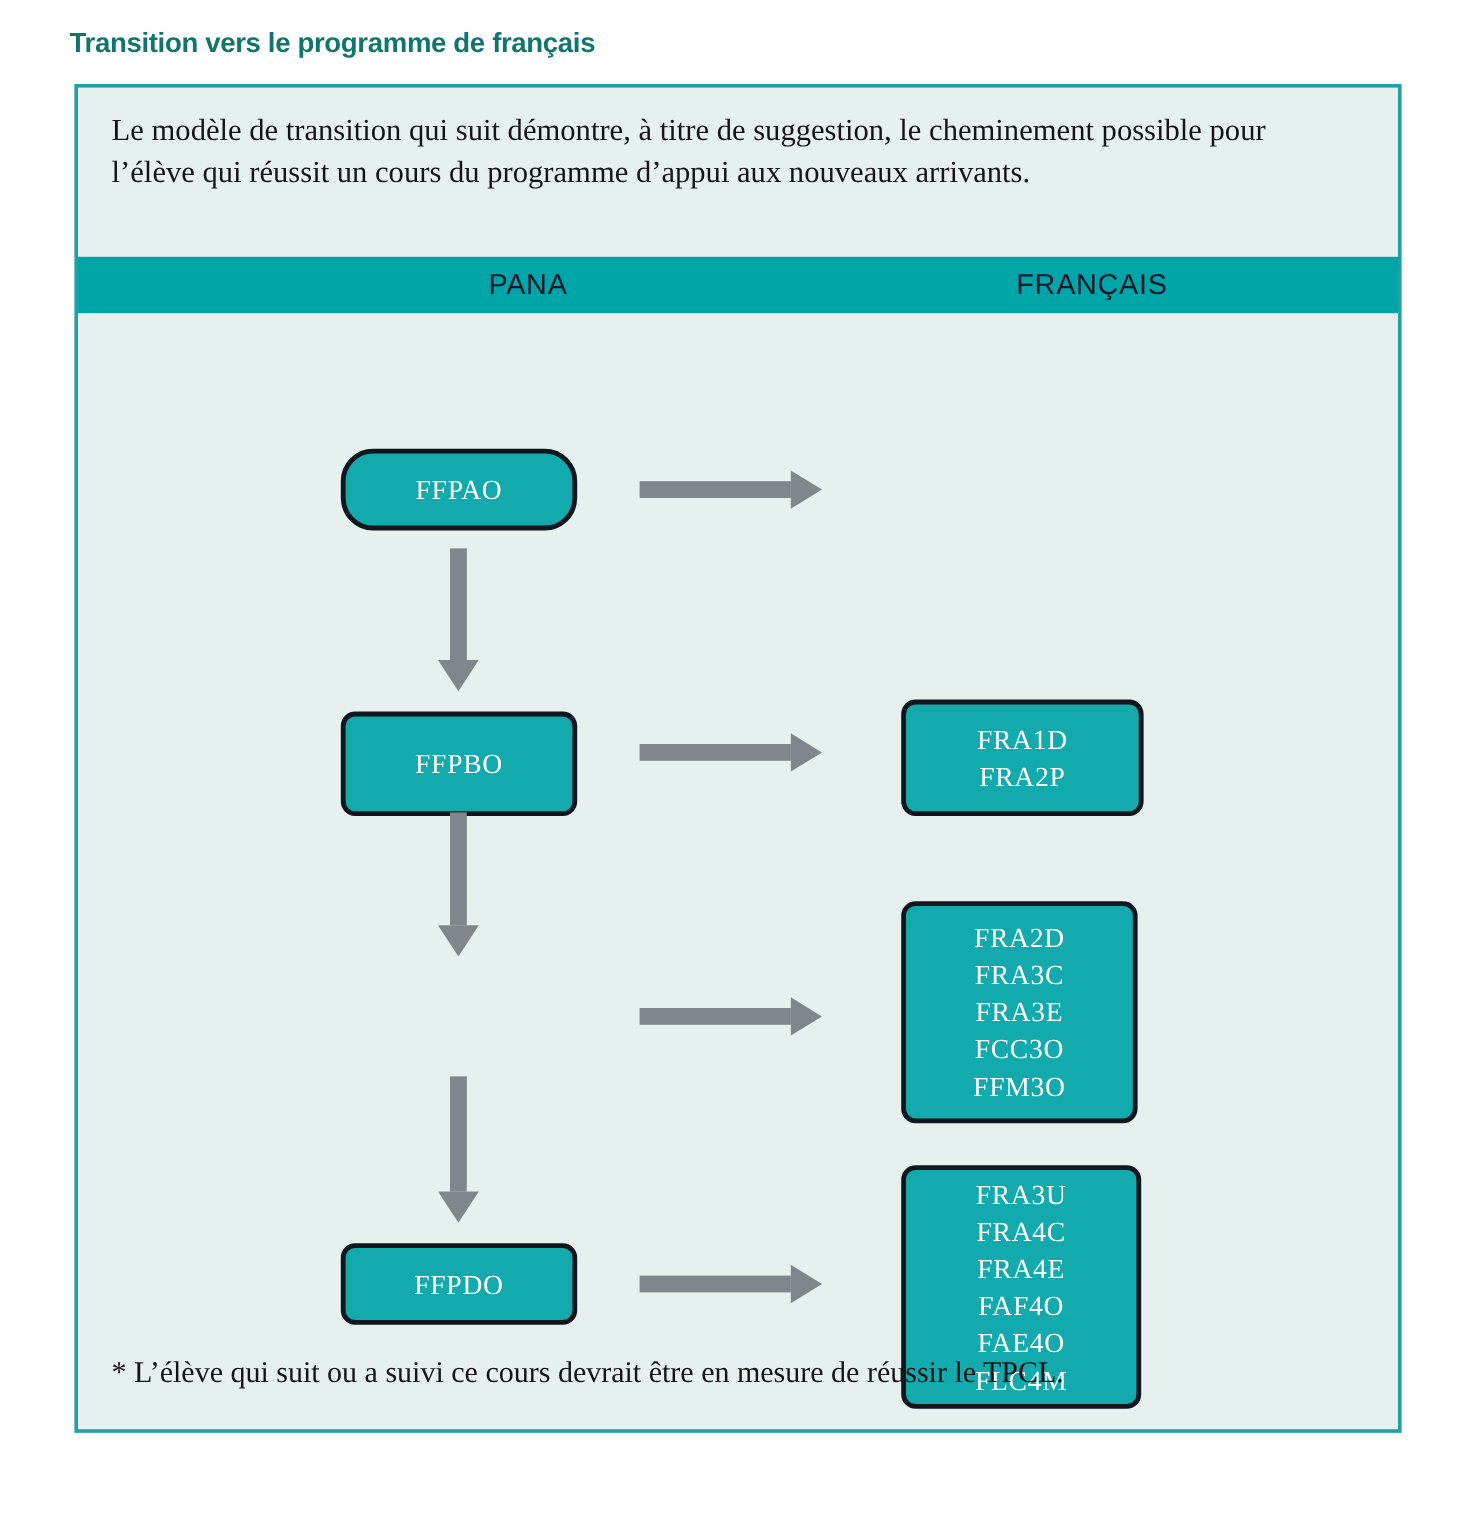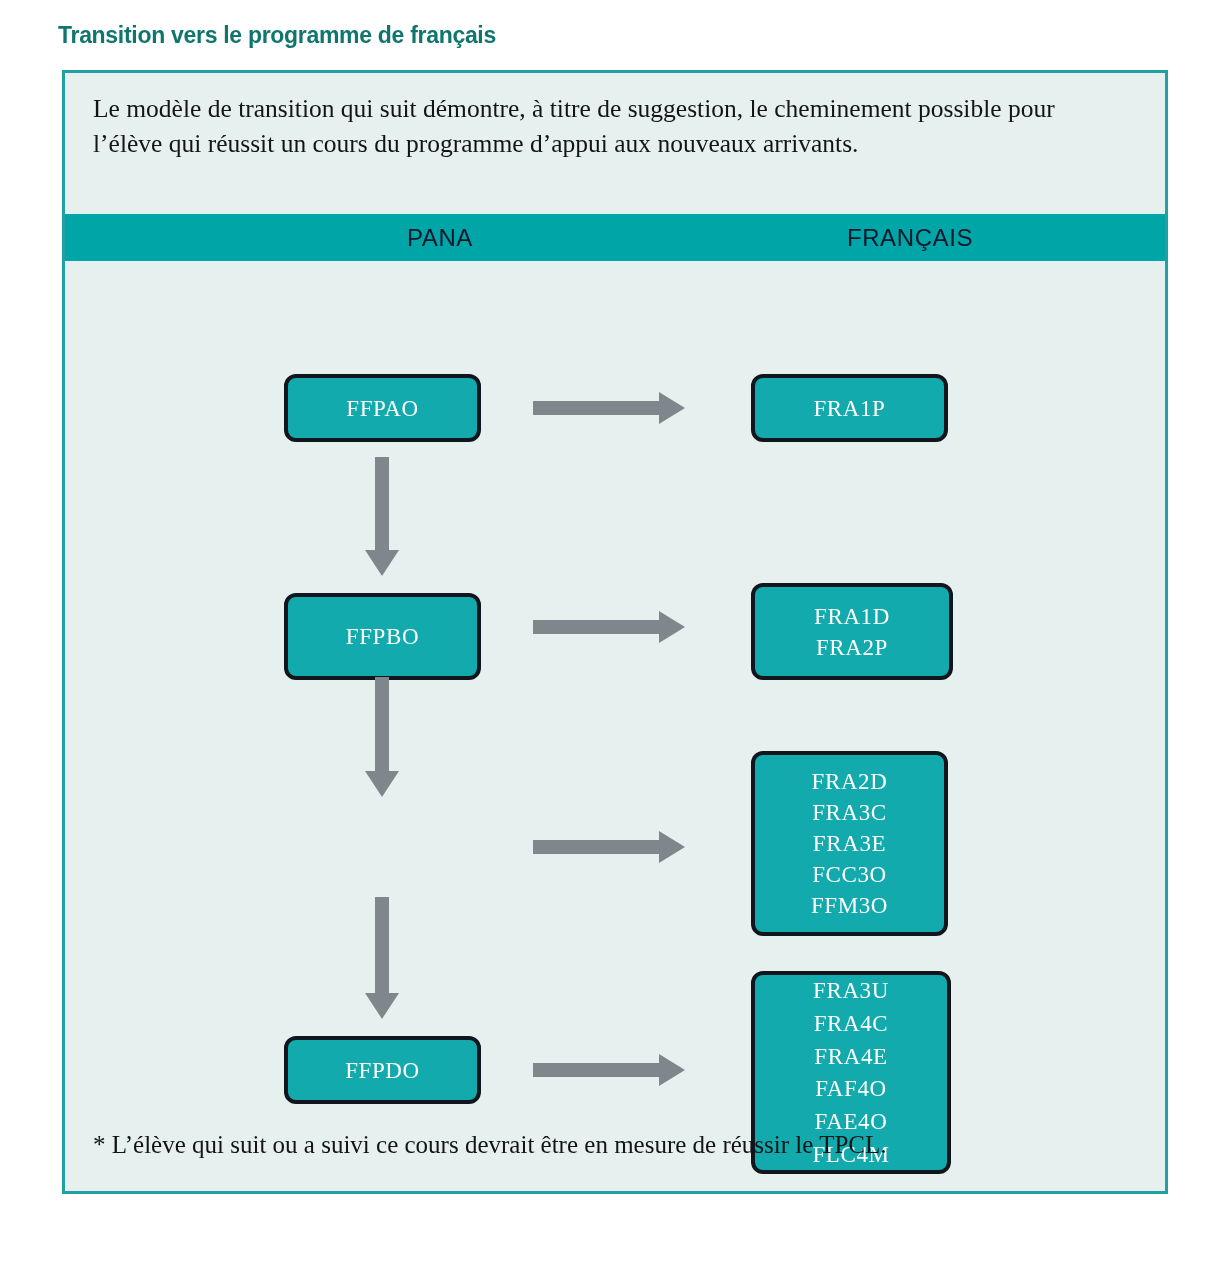--- a/index.html
+++ b/index.html
@@ -102,30 +102,30 @@
     align-items: center;
     justify-content: center;
     font-size: 23px;
     line-height: 31px;
     letter-spacing: 0.6px;
     text-align: center;
   }
   .course-box .code-line { display: block; white-space: nowrap; }
 
   
-  .box-ffpao { left: 219px; top:  113px; width: 197px; height: 68px; }
+  .box-ffpao { left: 219px; top:  113px; width: 197px; height: 68px; border-radius: 27px; }
   .box-ffpbo { left: 219px; top:  332px; width: 197px; height: 87px; }
   .box-ffpco { left: 219px; top:  552px; width: 197px; height: 68px; }
   .box-ffpdo { left: 219px; top:  775px; width: 197px; height: 68px; }
 
   
   .box-fra1p  { left: 686px; top:  113px; width: 197px; height: 68px; }
   .box-fra1d  { left: 686px; top:  322px; width: 202px; height: 97px; }
   .box-fra2d  { left: 686px; top:  490px; width: 197px; height: 185px; font-family: Liberation Serif, serif; }
-  .box-fra3u  { left: 686px; top:  710px; width: 200px; height: 203px; justify-content: space-between; }
+  .box-fra3u  { left: 686px; top:  710px; width: 200px; height: 203px; }
 
   
   .arrow-h {
     position: absolute;
     height: 32px;
     display: block;
   }
   .arrow-h .shaft {
     position: absolute;
     left: 0;
@@ -210,23 +210,20 @@
 
     <div class="diagram">
 
       <div class="course-box box-ffpao">
         <span class="code-line">FFPAO</span>
       </div>
       <div class="arrow-h a1">
         <span class="shaft"></span>
         <span class="head"></span>
       </div>
-      <div class="course-box box-fra1p">
-        <span class="code-line">FRA1P</span>
-      </div>
 
       <div class="arrow-v v1">
         <span class="shaft"></span>
         <span class="head"></span>
       </div>
 
       <div class="course-box box-ffpbo">
         <span class="code-line">FFPBO</span>
       </div>
       <div class="arrow-h a2">

